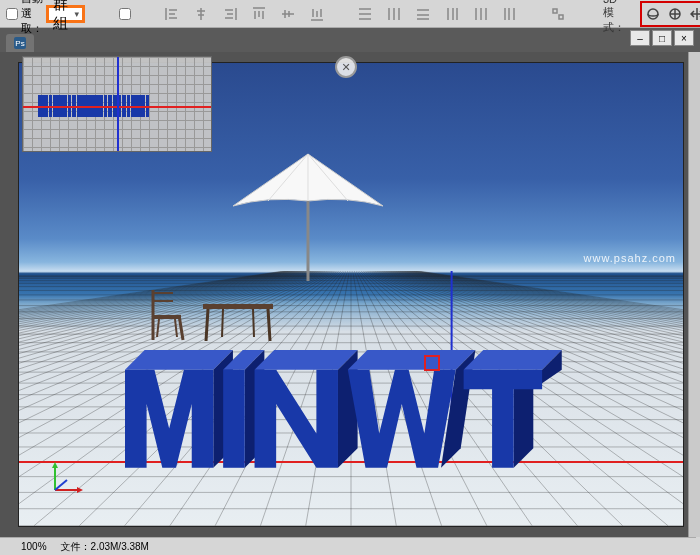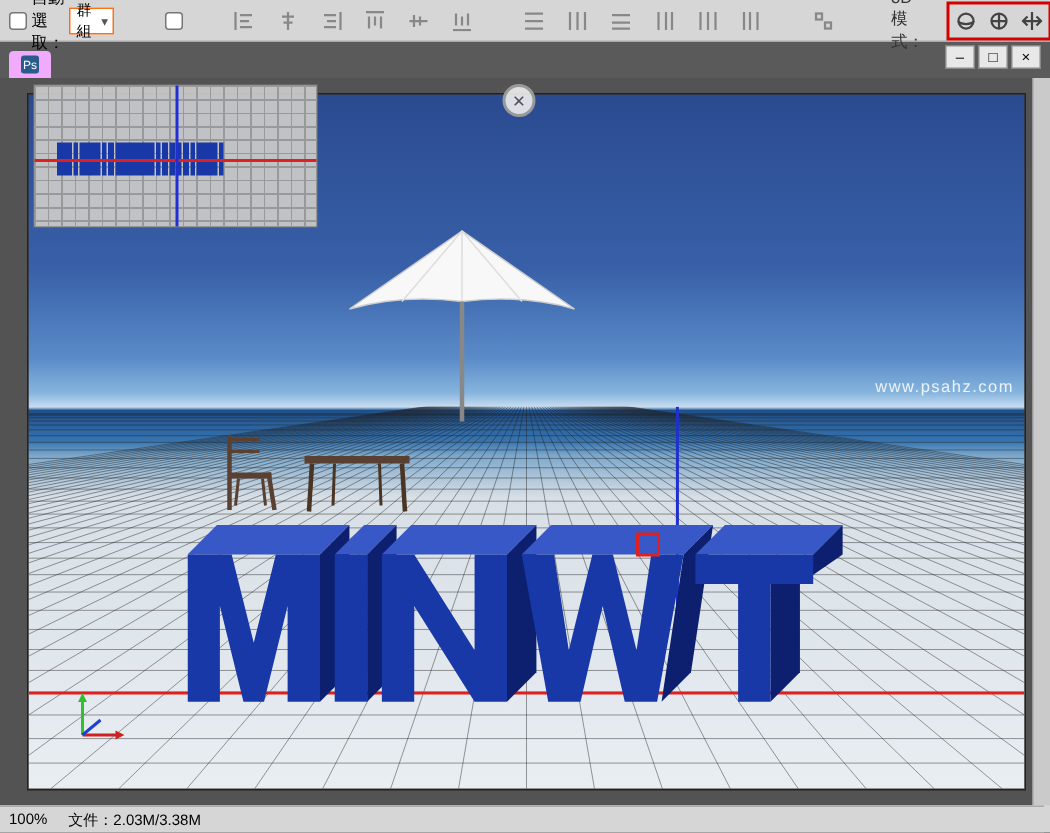--- a/index.html
+++ b/index.html
@@ -1,32 +1,32 @@
 <!DOCTYPE html>
 <html><head>
   <meta charset="utf-8">
   <style>
     * { margin: 0; padding: 0; box-sizing: border-box; }
     body { width: 700px; height: 555px; background: #d6d6d6; font-family: "Microsoft YaHei", sans-serif; font-size: 11px; overflow: hidden; position: relative; }
     
     .top-toolbar { height: 28px; background: #d6d6d6; border-bottom: 1px solid #aaa; display: flex; align-items: center; padding: 0 6px; gap: 15px; }
     .checkbox-group { display: flex; align-items: center; gap: 3px; }
     .checkbox-group input { width: 12px; height: 12px; }
-    .dropdown { height: 18px; border: 1px solid #f97316; background: #fff; padding: 0 14px 0 4px; font-size: 10px; position: relative; display: inline-flex; align-items: center; }
+    .dropdown { height: 18px; border: 3px solid #f97316; background: #fff; padding: 0 14px 0 4px; font-size: 15px; position: relative; display: inline-flex; align-items: center; }
     .dropdown::after { content: "▾"; position: absolute; right: 3px; font-size: 9px; color: #555; }
     .divider { width: 1px; height: 18px; background: #aaa; margin: 0 2px; }
     .tb-icon { width: 20px; height: 20px; display: flex; align-items: center; justify-content: center; color: #888; font-size: 13px; }
     .tb-icon svg { width: 14px; height: 14px; stroke: #888; fill: none; stroke-width: 1.5; }
     .label-3d { font-size: 11px; color: #333; margin-left: 4px; }
     .highlight-box { border: 2px solid #d40000; display: flex; padding: 1px; gap: 2px; }
     .highlight-box .tb-icon { color: #444; }
     .highlight-box svg { stroke: #444; }
     
     .tab-bar { height: 24px; background: #5a5a5a; display: flex; align-items: flex-end; padding-left: 6px; }
-    .tab { background: #f0abfc; border-radius: 3px 3px 0 0; padding: 3px 8px; font-size: 10px; display: flex; align-items: flex-start; gap: 3px; flex-direction: column; }
+    .tab { background: #737373; border-radius: 3px 3px 0 0; padding: 3px 8px; font-size: 10px; display: flex; align-items: flex-start; gap: 3px; flex-direction: column; }
     .tab-icon { width: 12px; height: 12px; background: #2a5b8a; border-radius: 2px; color: #fff; font-size: 8px; display: flex; align-items: center; justify-content: center; }
     .window-controls { position: absolute; right: 6px; top: 30px; display: flex; gap: 2px; }
     .wc-btn { width: 20px; height: 16px; border: 1px solid #888; background: #e8e8e8; display: flex; align-items: center; justify-content: center; font-size: 10px; font-family: sans-serif; }
     
     .canvas-area { position: absolute; top: 52px; left: 0; right: 12px; bottom: 18px; background: #535353; overflow: hidden; }
     .canvas { position: absolute; top: 10px; left: 18px; right: 4px; bottom: 10px; background: linear-gradient(to bottom, #2a4a8f 0%, #3860a8 25%, #5a8bc8 38%, #87b5de 43%, #c8ddf0 45%, #1e4f8b 45.5%, #3875b0 50%, #7ca8cc 52%, #d8dfe6 58%, #e8eef2 100%); border: 1px solid #222; }
     
     .grid-overlay { position: absolute; top: 45%; left: 0; right: 0; bottom: 0; overflow: hidden; }
     .grid-overlay svg { width: 100%; height: 100%; }
     .perspective-line { stroke: #222; stroke-width: 0.5; opacity: 0.6; }
@@ -51,21 +51,21 @@
     .minimap-grid::before, .minimap-grid::after { content: ""; position: absolute; background-image: repeating-linear-gradient(to right, #999 0 1px, transparent 1px 9px), repeating-linear-gradient(to bottom, #999 0 1px, transparent 1px 9px); inset: 0; }
     .minimap-bars { position: absolute; top: 40%; left: 8%; width: 84%; height: 22px; display: flex; gap: 1px; }
     .minimap-bars span { background: #1838a8; }
     .minimap-red { position: absolute; top: 52%; left: 0; right: 0; height: 2px; background: #e02020; }
     .minimap-blue { position: absolute; top: 0; bottom: 0; left: 50%; width: 2px; background: #2030d0; }
     
     .mini-close { position: absolute; top: 56px; left: 335px; width: 22px; height: 22px; border: 2px solid #999; border-radius: 50%; background: rgba(240,240,240,0.9); display: flex; align-items: center; justify-content: center; color: #555; font-size: 11px; }
     
     .axis-gizmo { position: absolute; bottom: 28px; left: 28px; width: 40px; height: 40px; }
     
-    .bottom-bar { position: absolute; bottom: 0; left: 0; right: 4px; height: 18px; background: #d6d6d6; border-top: 1px solid #aaa; display: flex; align-items: center; padding: 0 6px; font-size: 10px; gap: 14px; }
+    .bottom-bar { position: absolute; bottom: 0; left: 0; right: 4px; height: 18px; background: #d6d6d6; border-top: 1px solid #aaa; display: flex; align-items: center; padding: 0 21px; font-size: 10px; gap: 14px; }
     
     .scrollbar-v { position: absolute; right: 0; top: 52px; bottom: 18px; width: 12px; background: #cacaca; border-left: 1px solid #999; }
     
     .watermark { position: absolute; right: 24px; top: 250px; color: rgba(255,255,255,0.85); font-size: 16px; font-family: sans-serif; letter-spacing: 1px; }
     .watermark .url { font-size: 11px; display: block; margin-top: 2px; }
   </style>
 </head>
 <body>
 
 <div class="top-toolbar">

